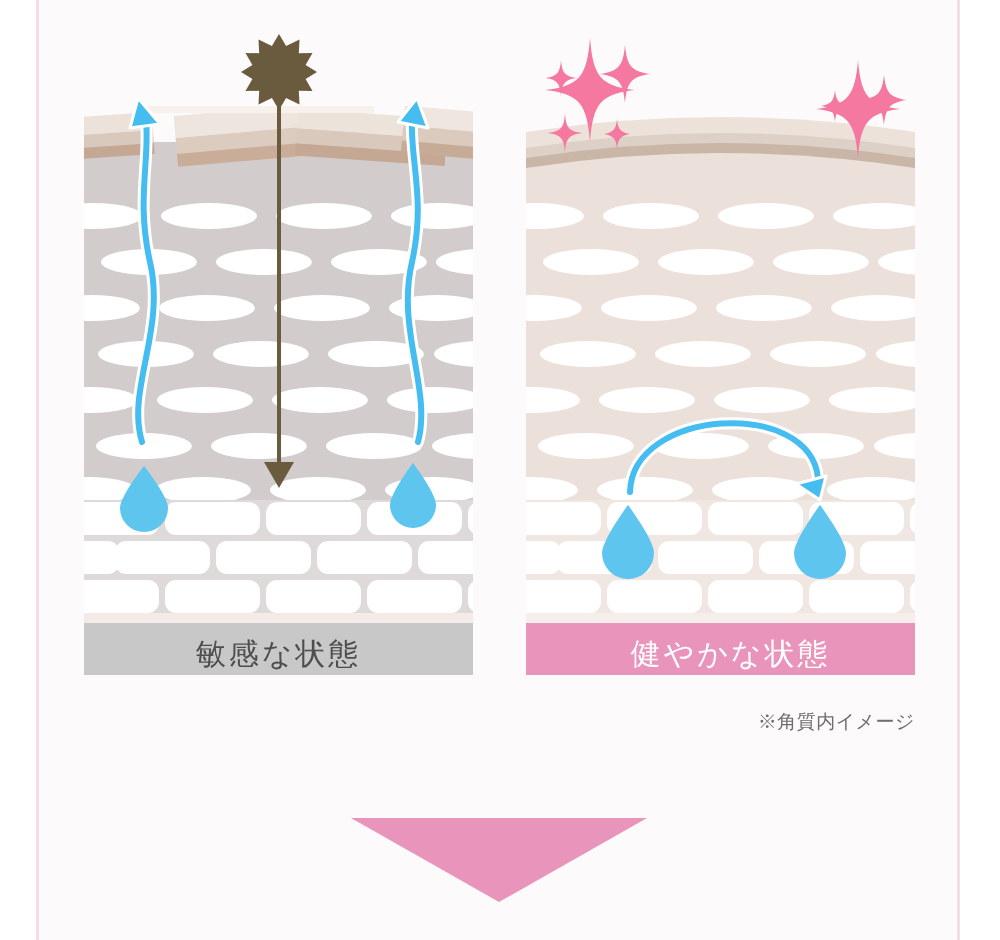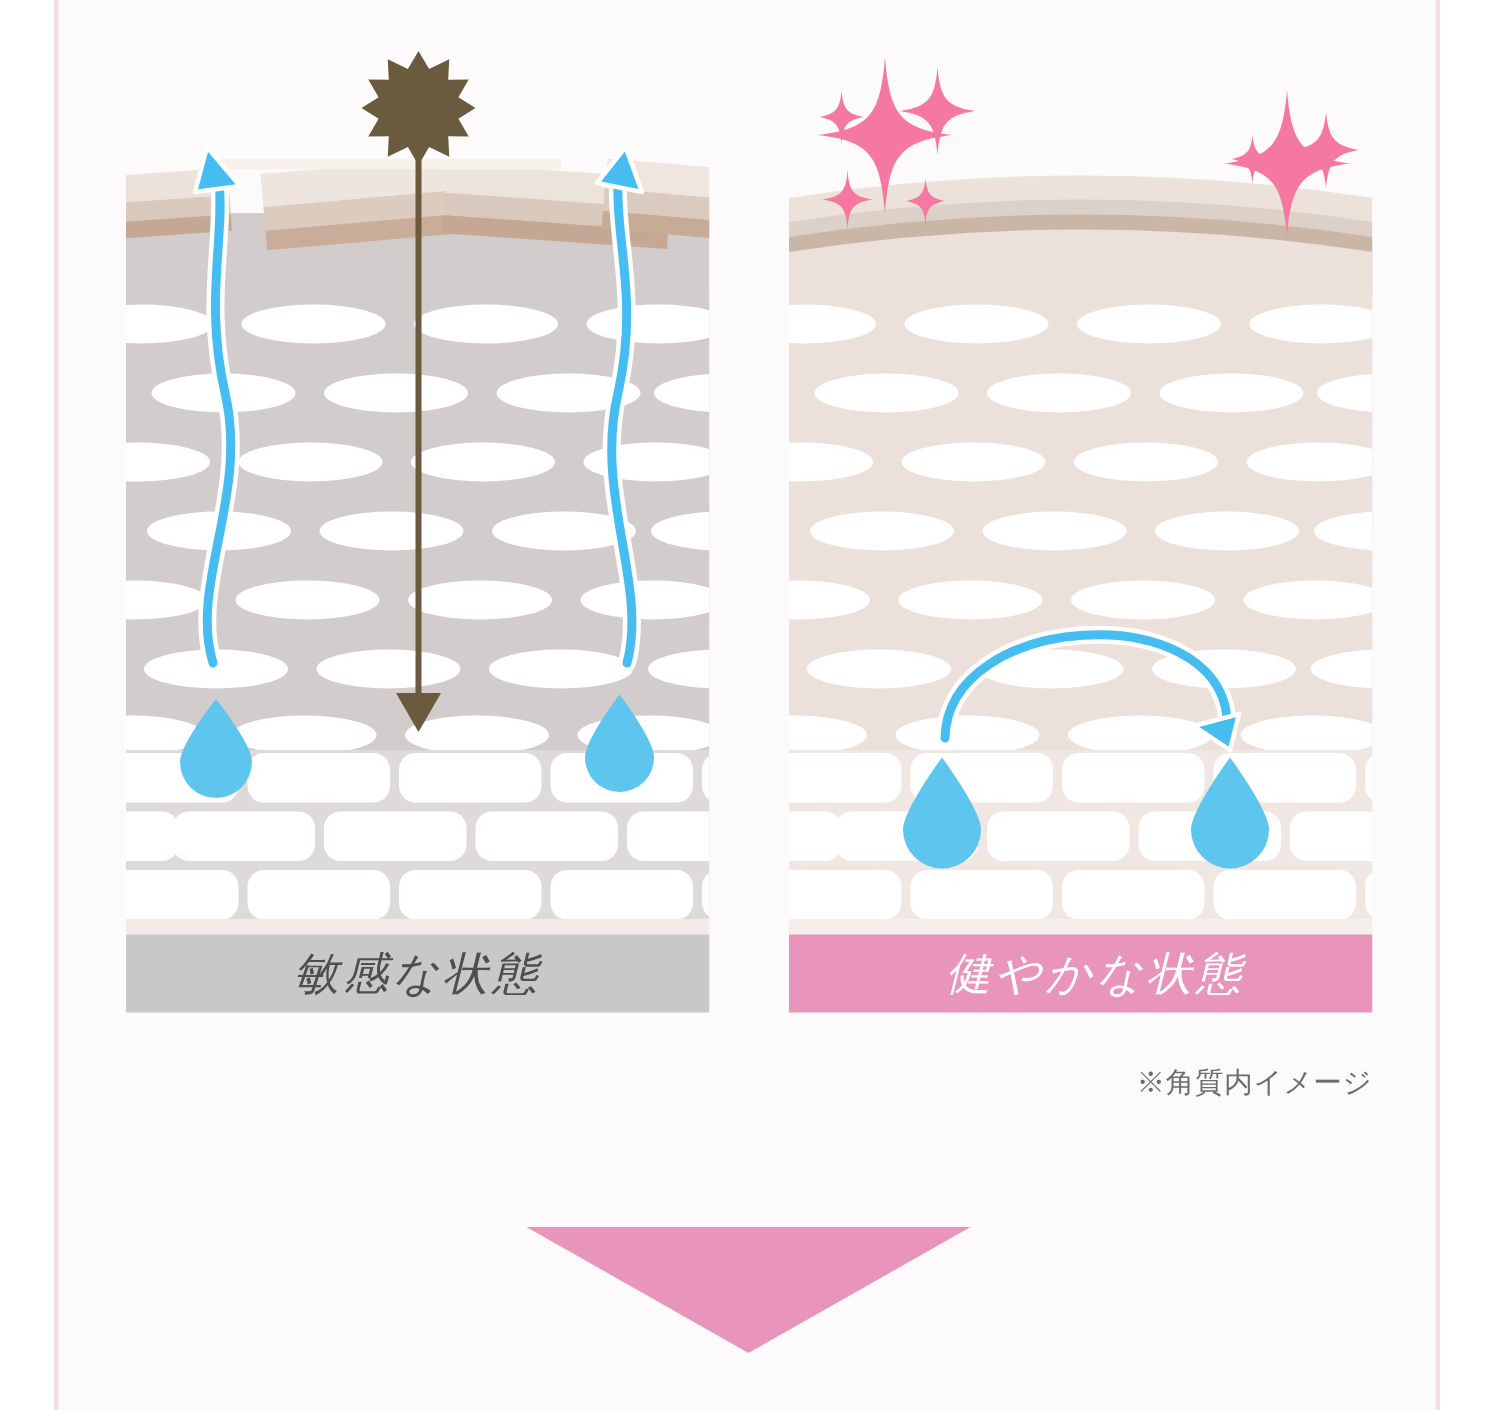--- a/index.html
+++ b/index.html
@@ -76,24 +76,23 @@
   .panel-right .strip { top: 507px; background: #f6eeeb; }
 
   
   .label-bar {
     position: absolute;
     left: 0;
     top: 517px;
     width: 100%;
     height: 52px;
     display: flex;
-    align-items: center;
+    align-items: flex-end;
     justify-content: center;
     letter-spacing: 3px;
-    font-style: italic;
   }
   .label-bar span {
     font-size: 30px;
     font-weight: 400;
   }
   .panel-left  .label-bar { background: #c8c8c8; }
   .panel-left  .label-bar span { color: #4e4e4e; }
   .panel-right .label-bar { background: #e894bb; }
   .panel-right .label-bar span { color: #ffffff; margin-left: 20px; }
 

